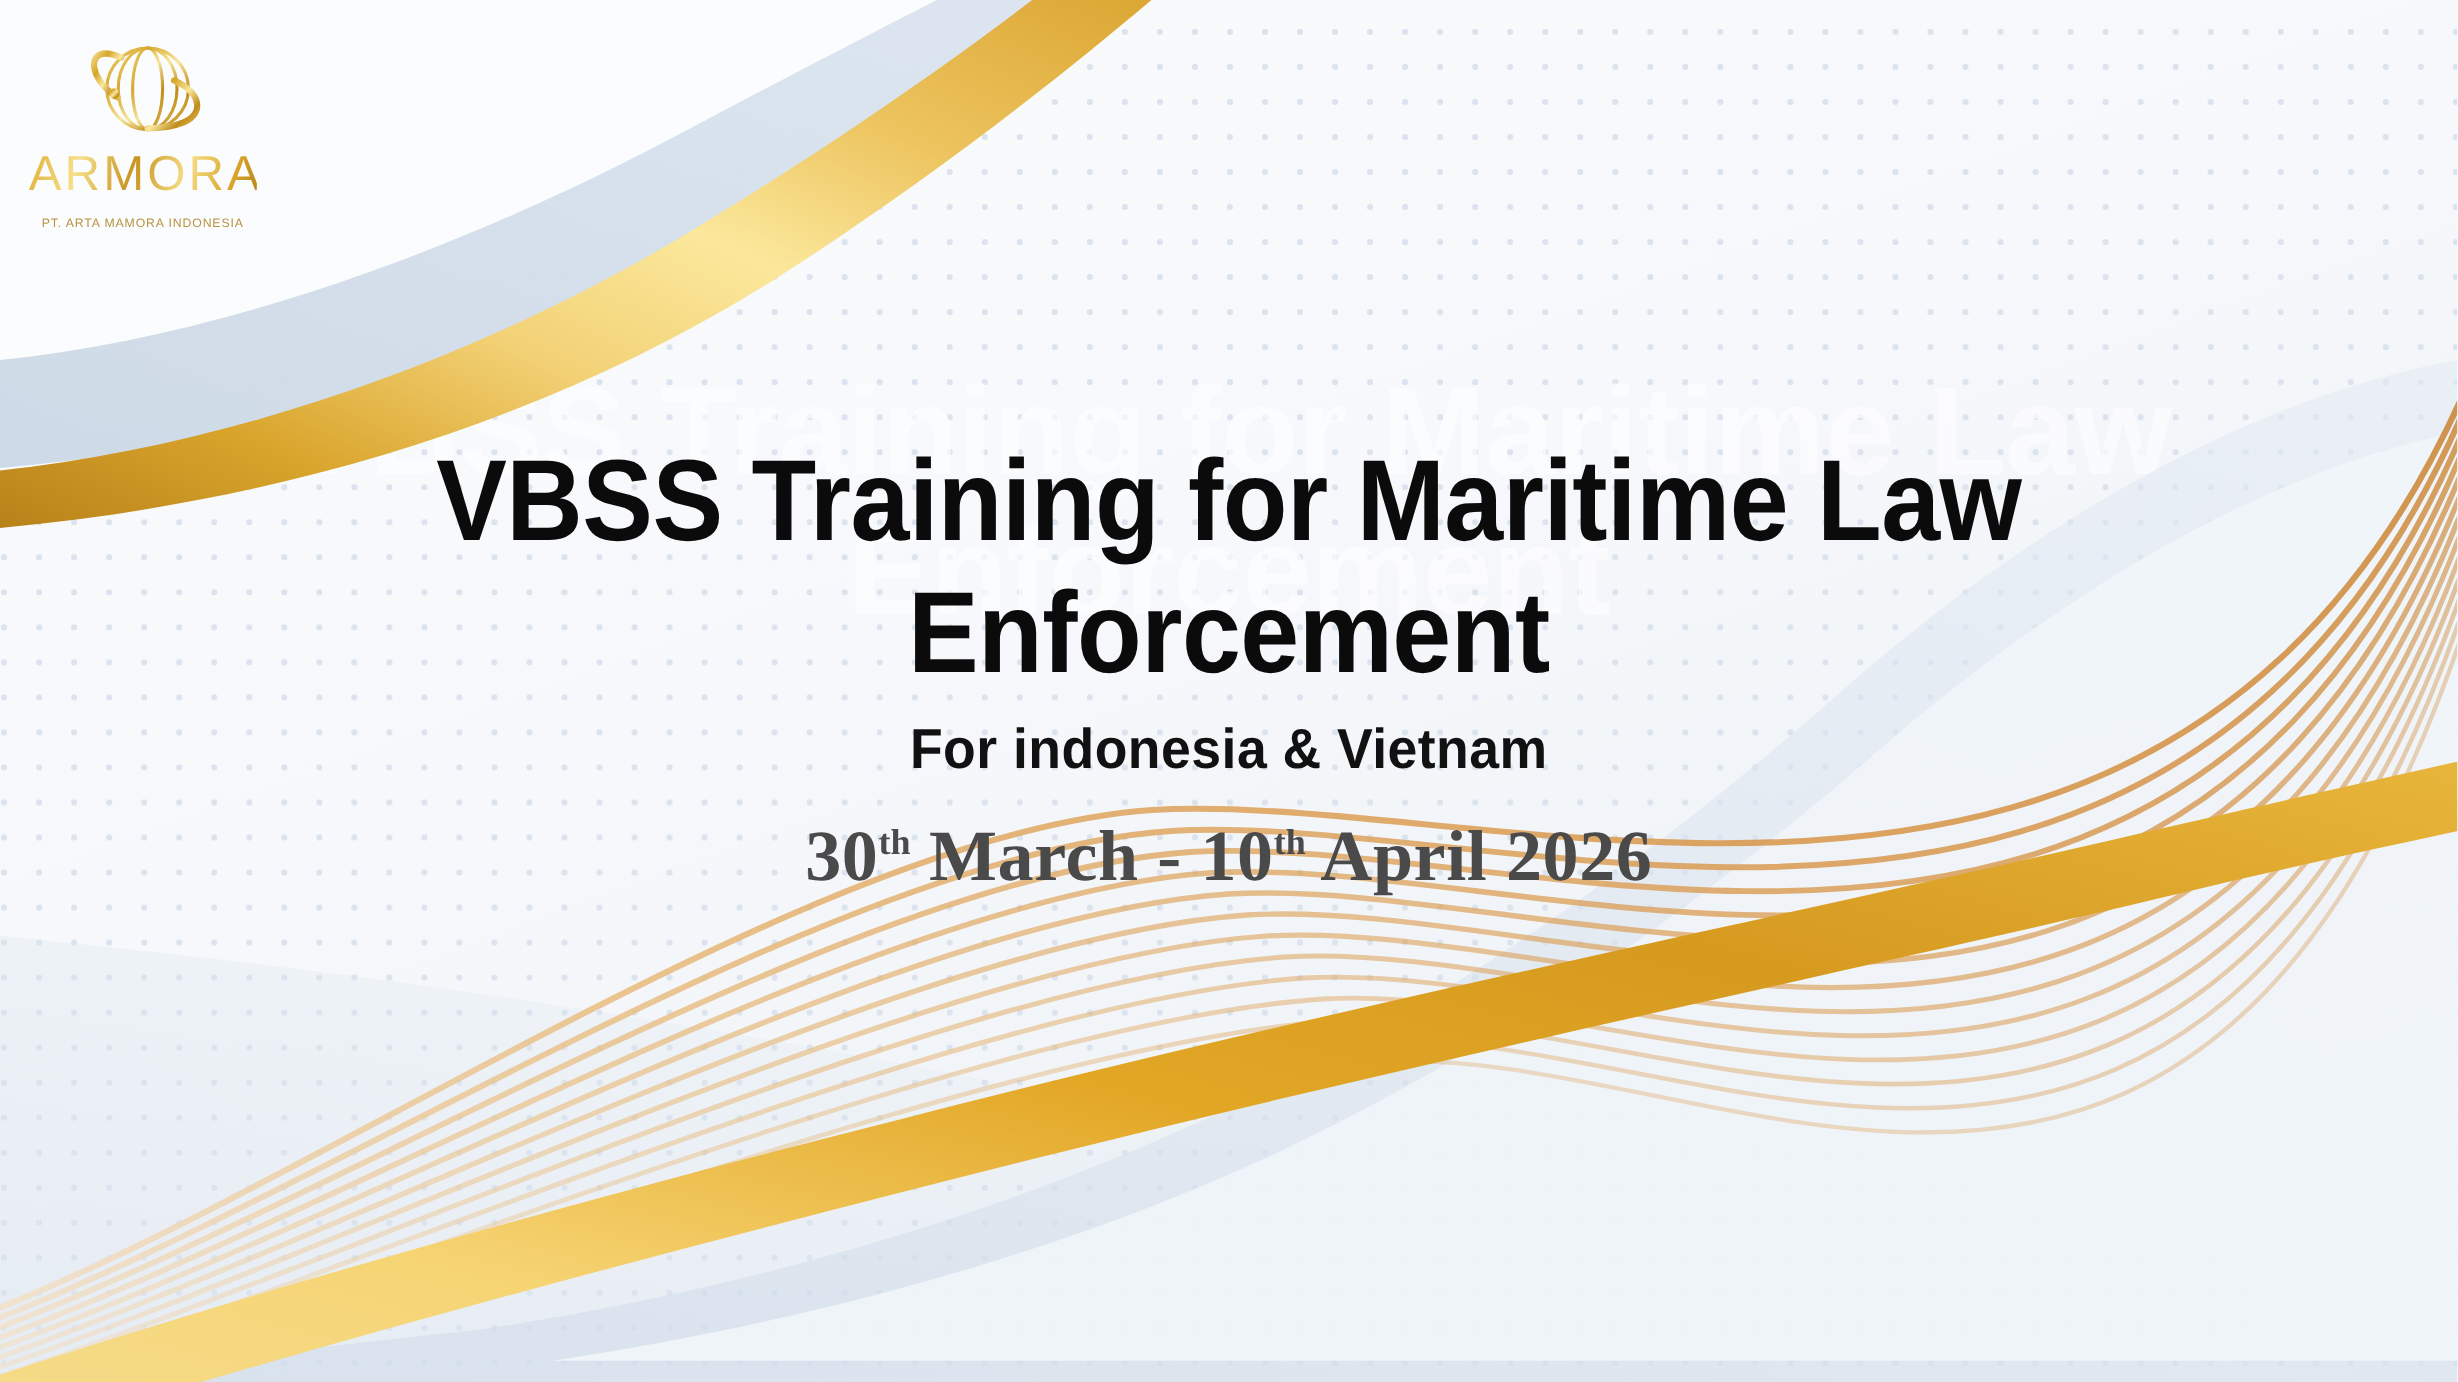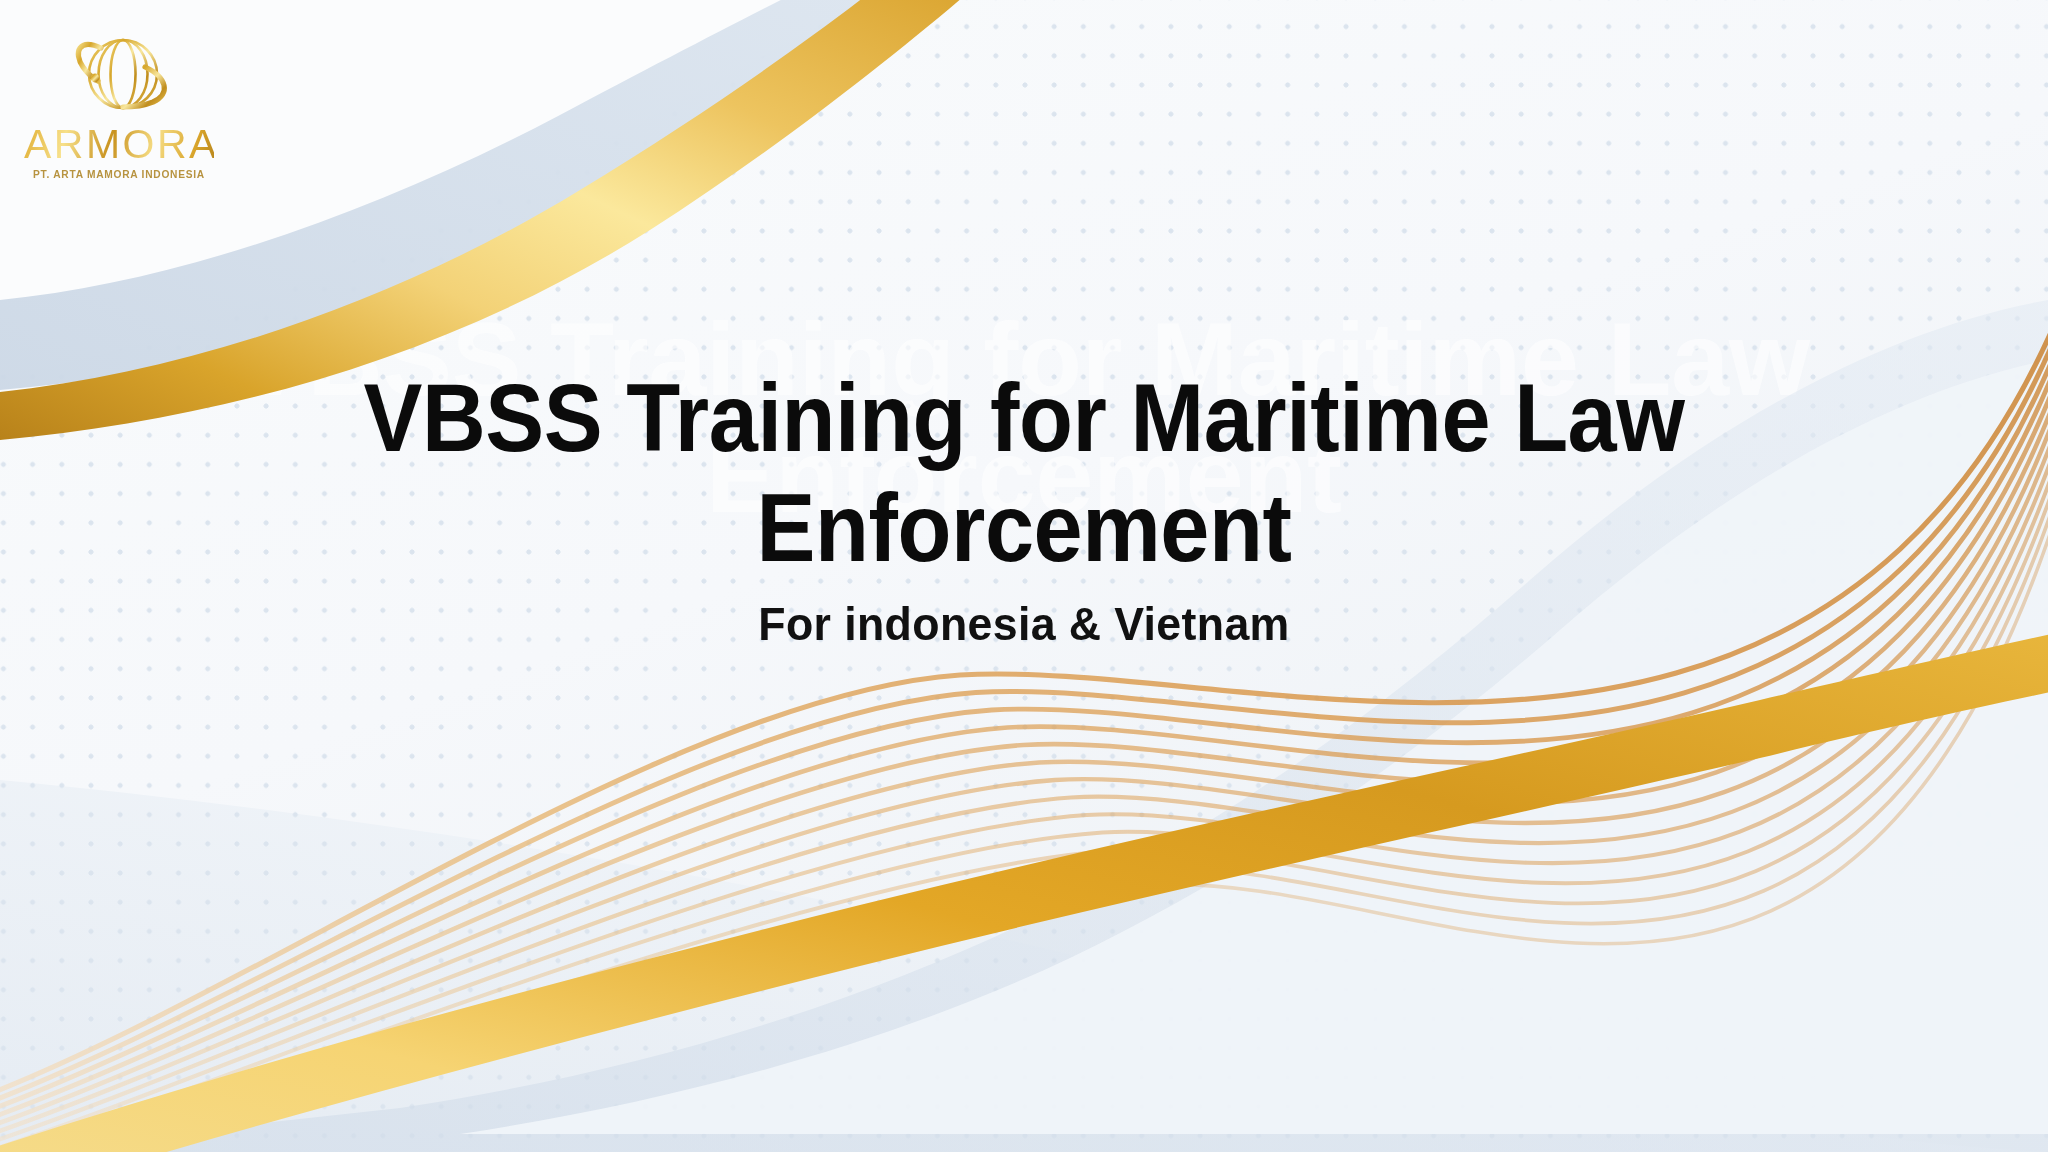--- a/index.html
+++ b/index.html
@@ -58,23 +58,23 @@
     font-weight: 400;
     font-size: 41px;
     letter-spacing: 2.5px;
     line-height: 1;
     background: linear-gradient(105deg,#e0ae33 0%,#f7e08a 22%,#c99320 46%,#f6dd85 68%,#d9a52c 88%,#b8861c 100%);
     -webkit-background-clip: text;
     background-clip: text;
     color: transparent;
   }
   #logo-tagline {
-    margin-top: 4px;
+    margin-top: 16px;
     font-family: "Liberation Sans", sans-serif;
-    font-weight: 700;
+    font-weight: 400;
     font-size: 10.2px;
     letter-spacing: 0.75px;
     color: #b79340;
     white-space: nowrap;
   }
 
   
   #text-block {
     position: absolute;
     left: 0;
@@ -243,15 +243,23 @@
       <circle cx="38" cy="56" r="4.4" fill="url(#lgold)"></circle>
     </svg>
     <div id="logo-wordmark">ARMORA</div>
     <div id="logo-tagline">PT. ARTA MAMORA INDONESIA</div>
   </div>
 
   <div id="text-block">
     <h1 id="title-line-1">VBSS Training for Maritime Law</h1>
     <h1 id="title-line-2">Enforcement</h1>
     <div id="subtitle">For indonesia &amp; Vietnam</div>
+    <div id="date-line">
+      <span>30</span><sup>th</sup>
+      <span>March</span>
+      <span>-</span>
+      <span>10</span><sup>th</sup>
+      <span>April</span>
+      <span>2026</span>
+    </div>
   </div>
 
 </div>
 
 </body></html>

